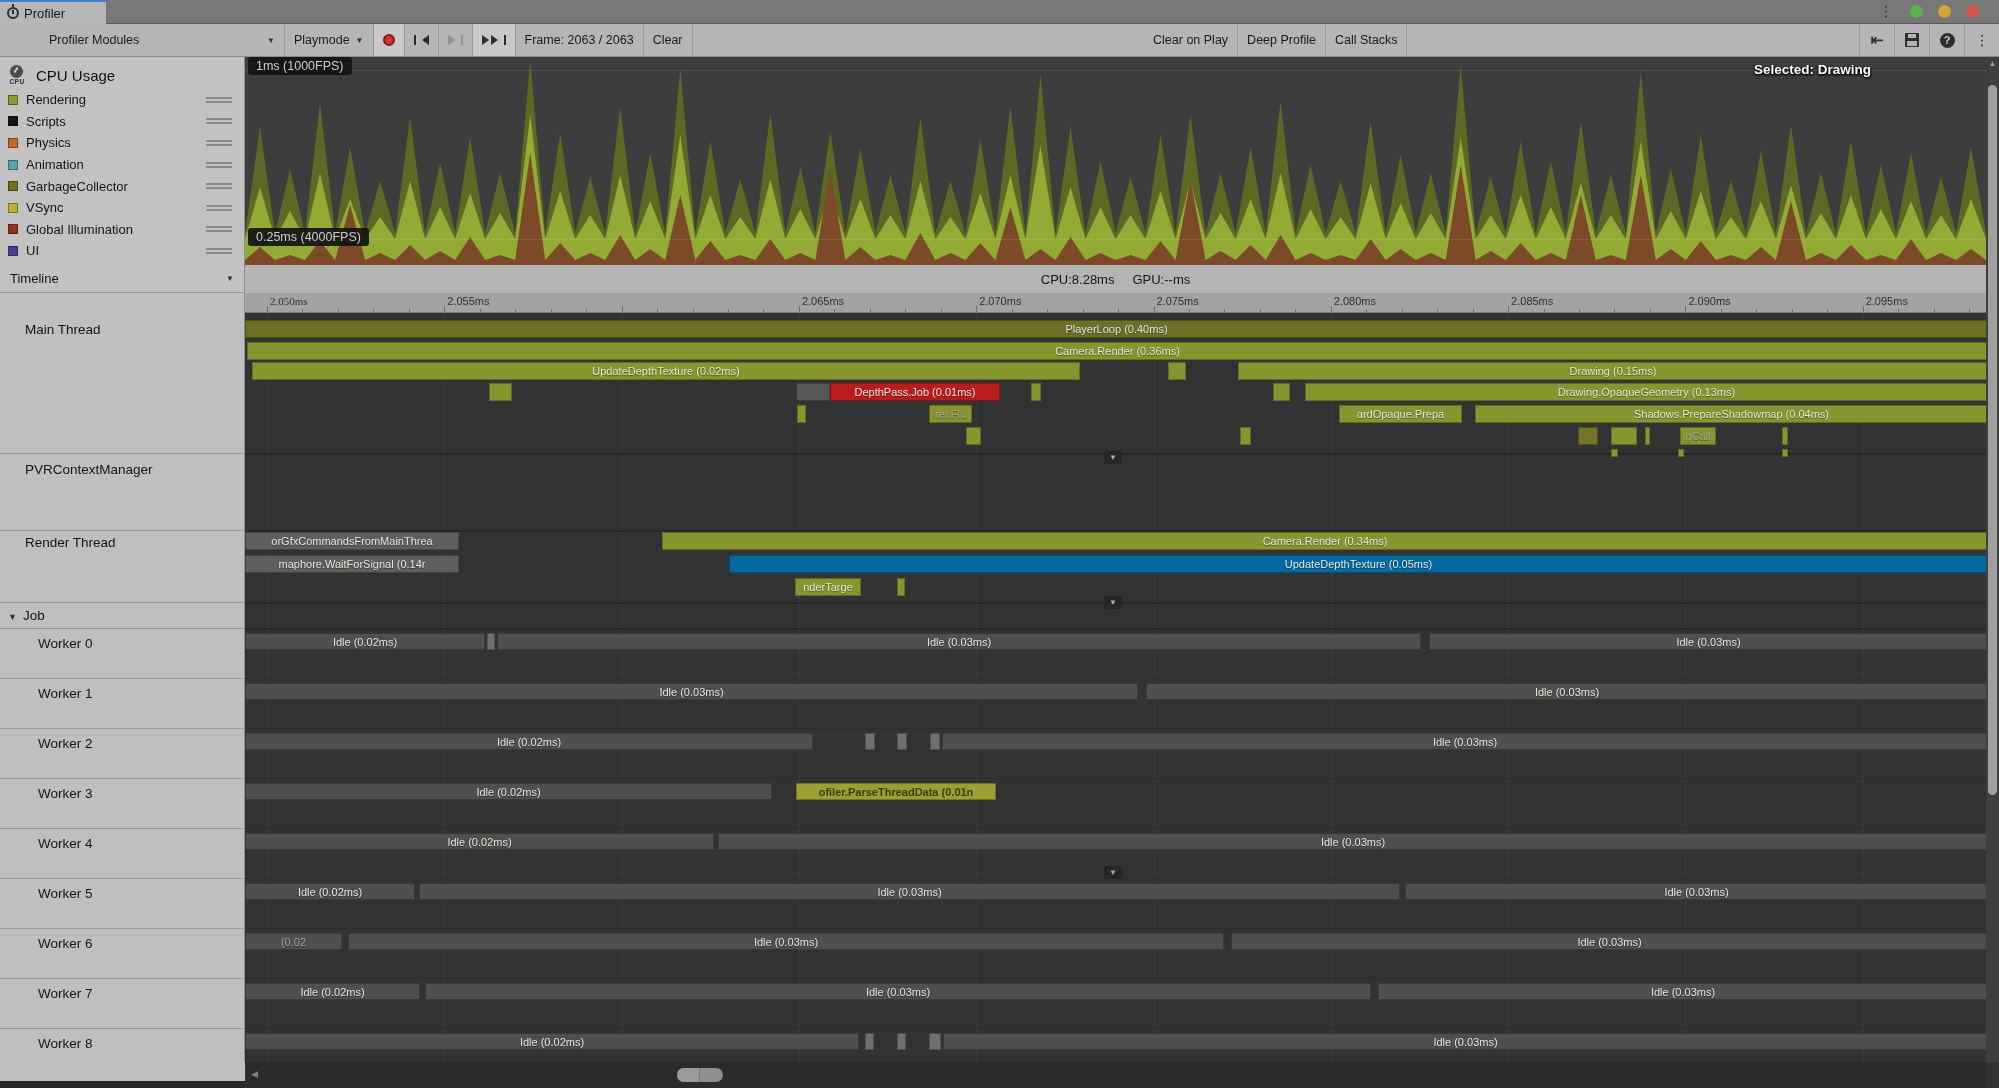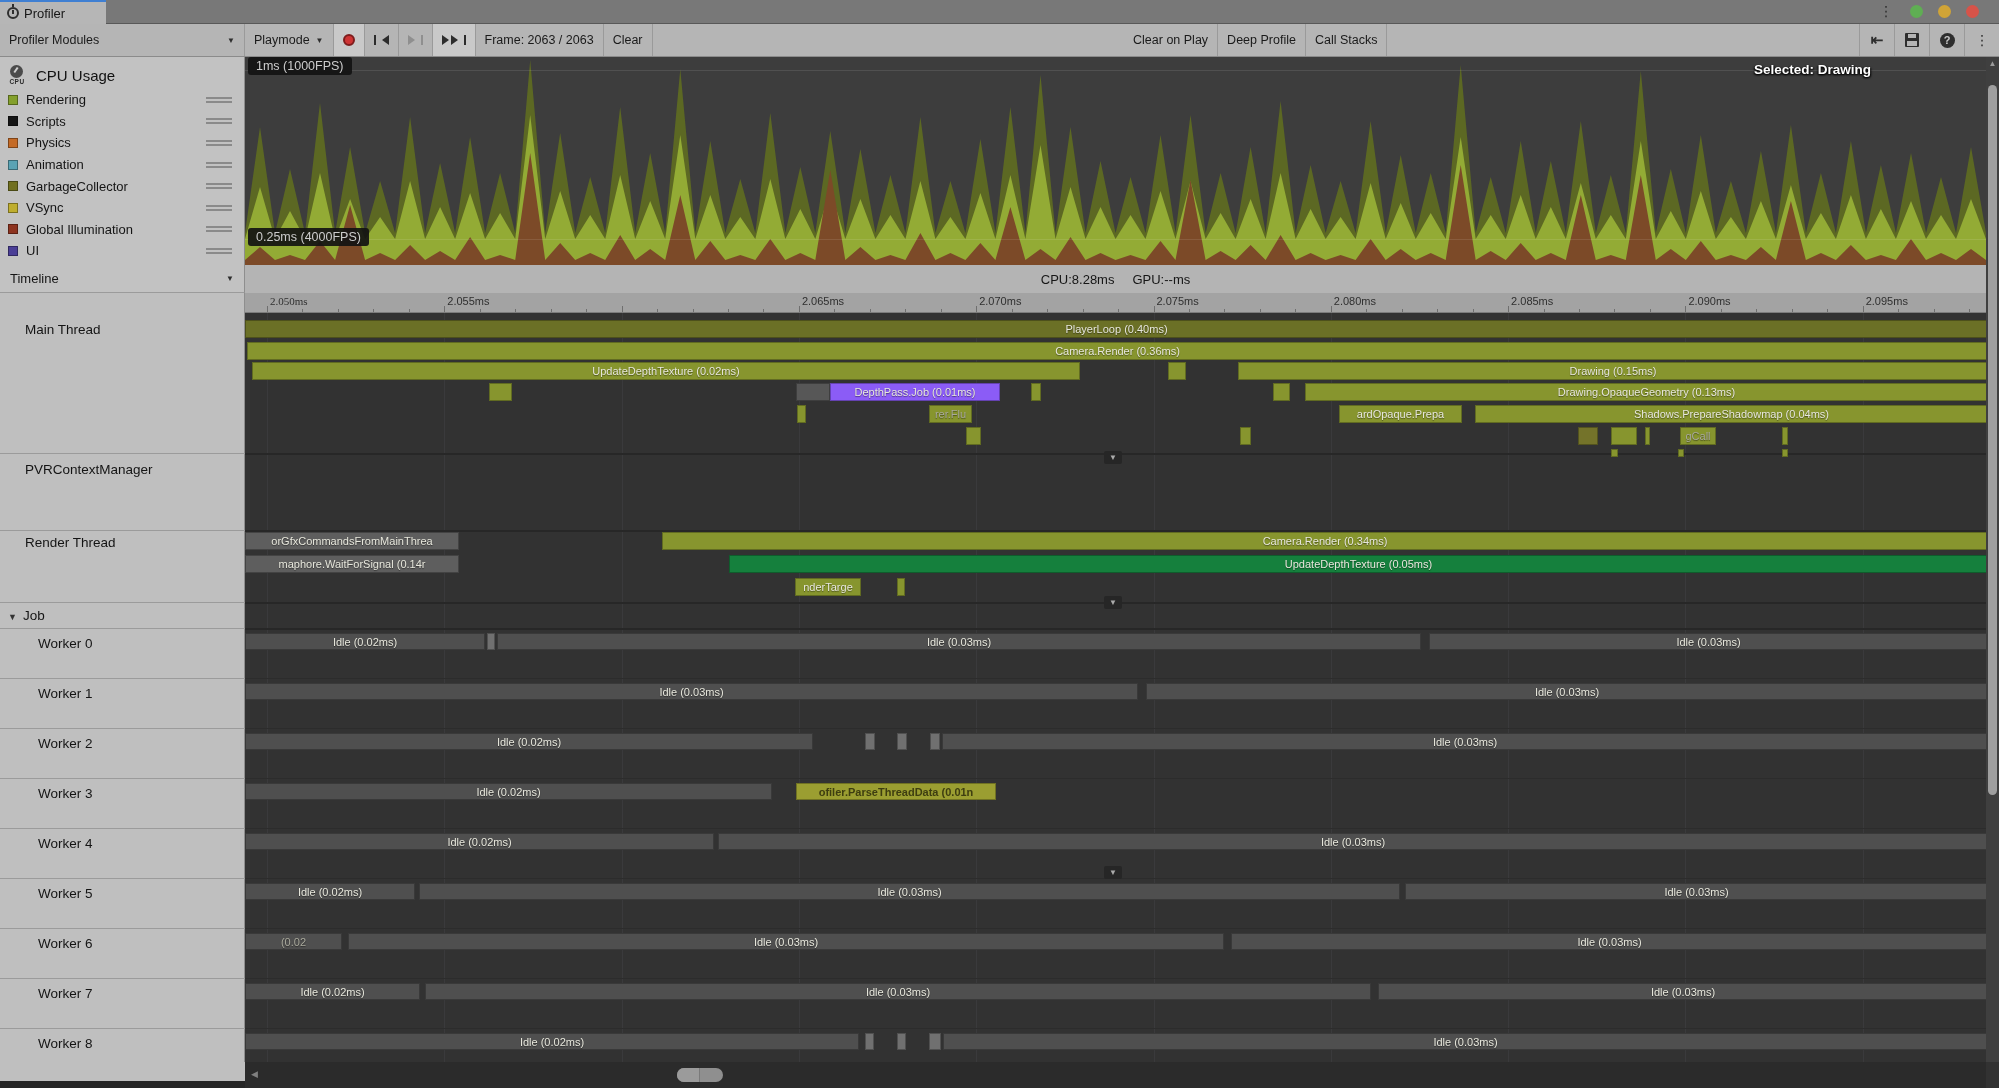--- a/index.html
+++ b/index.html
@@ -112,21 +112,21 @@
       <span class="stopwatch"></span>
       <span>Profiler</span>
     </div>
     <span class="kebab" style="position:absolute;right:106px;top:5px;">⋮</span>
     <span class="winctrl" style="right: 76px; background: rgb(95, 174, 83);"></span>
     <span class="winctrl" style="right: 48px; background: rgb(208, 164, 55);"></span>
     <span class="winctrl" style="right: 20px; background: rgb(214, 83, 73);"></span>
   </div>
 
   <div class="toolbar">
-    <div class="tb-cell tb-btn" style="width:245px;">
+    <div class="tb-cell tb-btn" style="width:245px;margin-left:40px;">
       <span>Profiler Modules</span>
       <span class="caret" style="margin-left:auto;">▼</span>
     </div>
     <div class="tb-cell tb-btn">
       <span>Playmode</span>
       <span class="caret">▼</span>
     </div>
     <div class="tb-cell tb-btn tb-hl">
       <span class="rec-dot"></span>
     </div>
@@ -395,21 +395,21 @@
       </div>
       <div class="bar" style="left: 7px; top: 49px; width: 828px; height: 18px; background: rgb(135, 149, 46);">
         <span>UpdateDepthTexture (0.02ms)</span>
       </div>
       <div class="bar" style="left: 923px; top: 49px; width: 18px; height: 18px; background: rgb(135, 149, 46);"></div>
       <div class="bar" style="left: 993px; top: 49px; width: 750px; height: 18px; background: rgb(135, 149, 46);">
         <span>Drawing (0.15ms)</span>
       </div>
       <div class="bar" style="left: 244px; top: 70px; width: 23px; height: 18px; background: rgb(135, 149, 46);"></div>
       <div class="bar" style="left: 551px; top: 70px; width: 34px; height: 18px; background: rgb(87, 87, 87);"></div>
-      <div class="bar" style="left: 585px; top: 70px; width: 170px; height: 18px; background: #8b5cf6;">
+      <div class="bar" style="left: 585px; top: 70px; width: 170px; height: 18px; background: #b91c1c;">
         <span>DepthPass.Job (0.01ms)</span>
       </div>
       <div class="bar" style="left: 786px; top: 70px; width: 10px; height: 18px; background: rgb(135, 149, 46);"></div>
       <div class="bar" style="left: 1028px; top: 70px; width: 17px; height: 18px; background: rgb(135, 149, 46);"></div>
       <div class="bar" style="left: 1060px; top: 70px; width: 683px; height: 18px; background: rgb(135, 149, 46);">
         <span>Drawing.OpaqueGeometry (0.13ms)</span>
       </div>
       <div class="bar" style="left: 552px; top: 92px; width: 9px; height: 18px; background: rgb(135, 149, 46);"></div>
       <div class="bar dimtxt" style="left: 684px; top: 92px; width: 43px; height: 18px; background: rgb(135, 149, 46);">
         <span>rer.Flu</span>
@@ -434,21 +434,21 @@
       <div class="bar" style="left: 1537px; top: 136px; width: 6px; height: 8px; background: rgb(135, 149, 46);"></div>
       <div class="bar" style="left: 0px; top: 219px; width: 214px; height: 18px; background: rgb(94, 94, 94);">
         <span>orGfxCommandsFromMainThrea</span>
       </div>
       <div class="bar" style="left: 417px; top: 219px; width: 1326px; height: 18px; background: rgb(135, 149, 46);">
         <span>Camera.Render (0.34ms)</span>
       </div>
       <div class="bar" style="left: 0px; top: 242px; width: 214px; height: 18px; background: rgb(94, 94, 94);">
         <span>maphore.WaitForSignal (0.14r</span>
       </div>
-      <div class="bar" style="left: 484px; top: 242px; width: 1259px; height: 18px; background: #15803d;">
+      <div class="bar" style="left: 484px; top: 242px; width: 1259px; height: 18px; background: #0369a1;">
         <span>UpdateDepthTexture (0.05ms)</span>
       </div>
       <div class="bar" style="left: 550px; top: 265px; width: 66px; height: 18px; background: rgb(135, 149, 46);">
         <span>nderTarge</span>
       </div>
       <div class="bar" style="left: 652px; top: 265px; width: 8px; height: 18px; background: rgb(135, 149, 46);"></div>
       <div class="bar" style="left: 0px; top: 320px; width: 240px; height: 17px; background: rgb(79, 79, 79);">
         <span>Idle (0.02ms)</span>
       </div>
       <div class="bar" style="left: 242px; top: 320px; width: 8px; height: 17px; background: rgb(112, 112, 112);"></div>

